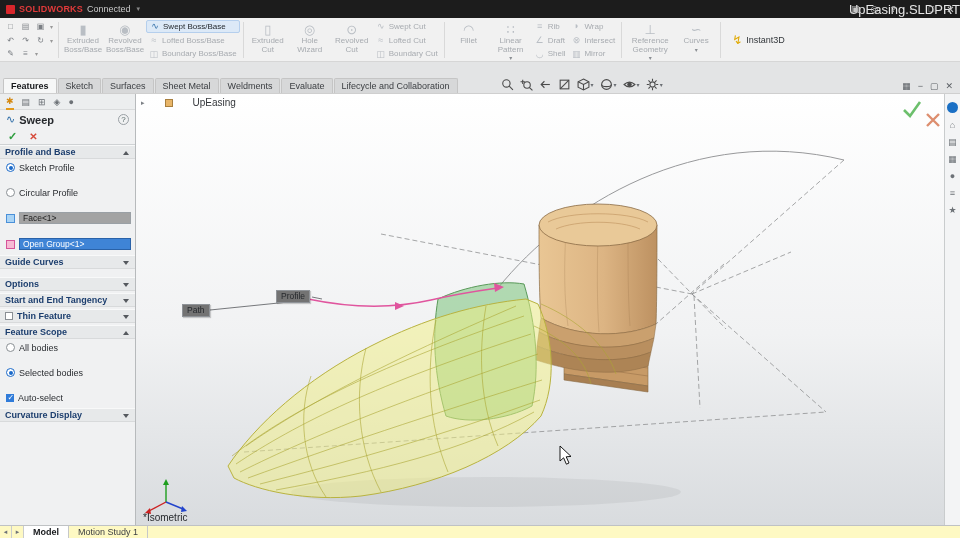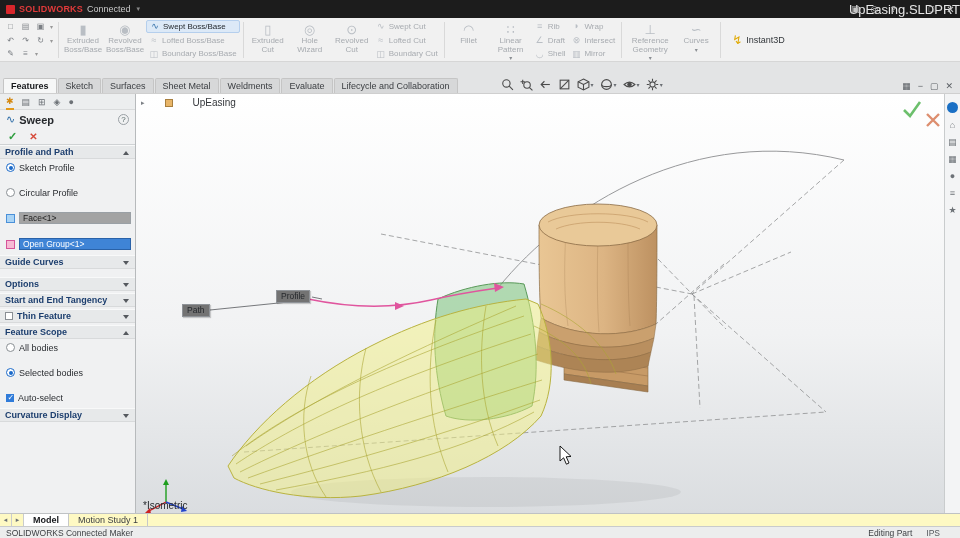--- a/index.html
+++ b/index.html
@@ -351,21 +351,21 @@
         <span class="pm-ticon">∿</span>
         <span class="pm-title">Sweep</span>
         <span class="pm-help">?</span>
       </div>
       <div class="pm-actions">
         <span class="pm-ok">✓</span>
         <span class="pm-x">✕</span>
       </div>
 
       <div class="pm-sec-h">
-        <span class="pm-hrow-label">Profile and Path</span>
+        <span class="pm-hrow-label">Profile and Base</span>
         <span class="chev up"></span>
       </div>
       <div class="pm-sec-c">
         <div class="pm-row">
           <span class="rd sel"></span>
           <span>Sketch Profile</span>
         </div>
         <div class="pm-row">
           <span class="rd"></span>
           <span>Circular Profile</span>
@@ -545,21 +545,14 @@
     </div>
   </div>
 
   <div class="bottomtabs">
     <span class="bt-nav">◂</span>
     <span class="bt-nav">▸</span>
     <span class="btab active">Model</span>
     <span class="btab">Motion Study 1</span>
   </div>
 
-  <div class="statusbar">
-    <span>SOLIDWORKS Connected Maker</span>
-    <span class="sb-right">
-      <span>Editing Part</span>
-      <span class="sb-units">IPS</span>
-    </span>
-  </div>
 
 </div>
 
 </body></html>

